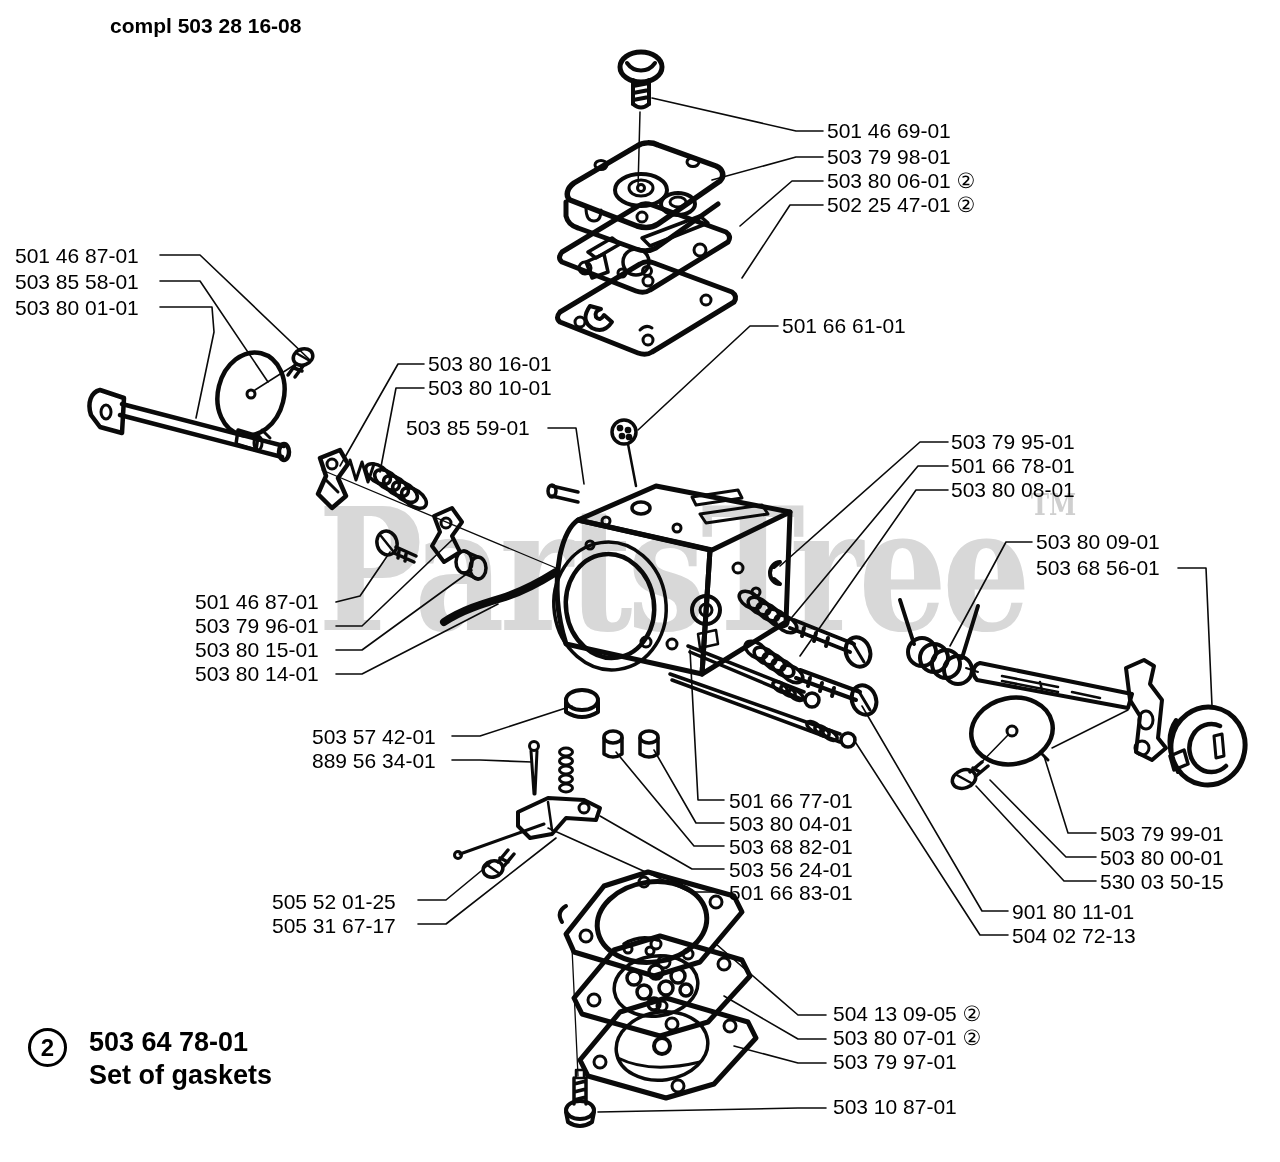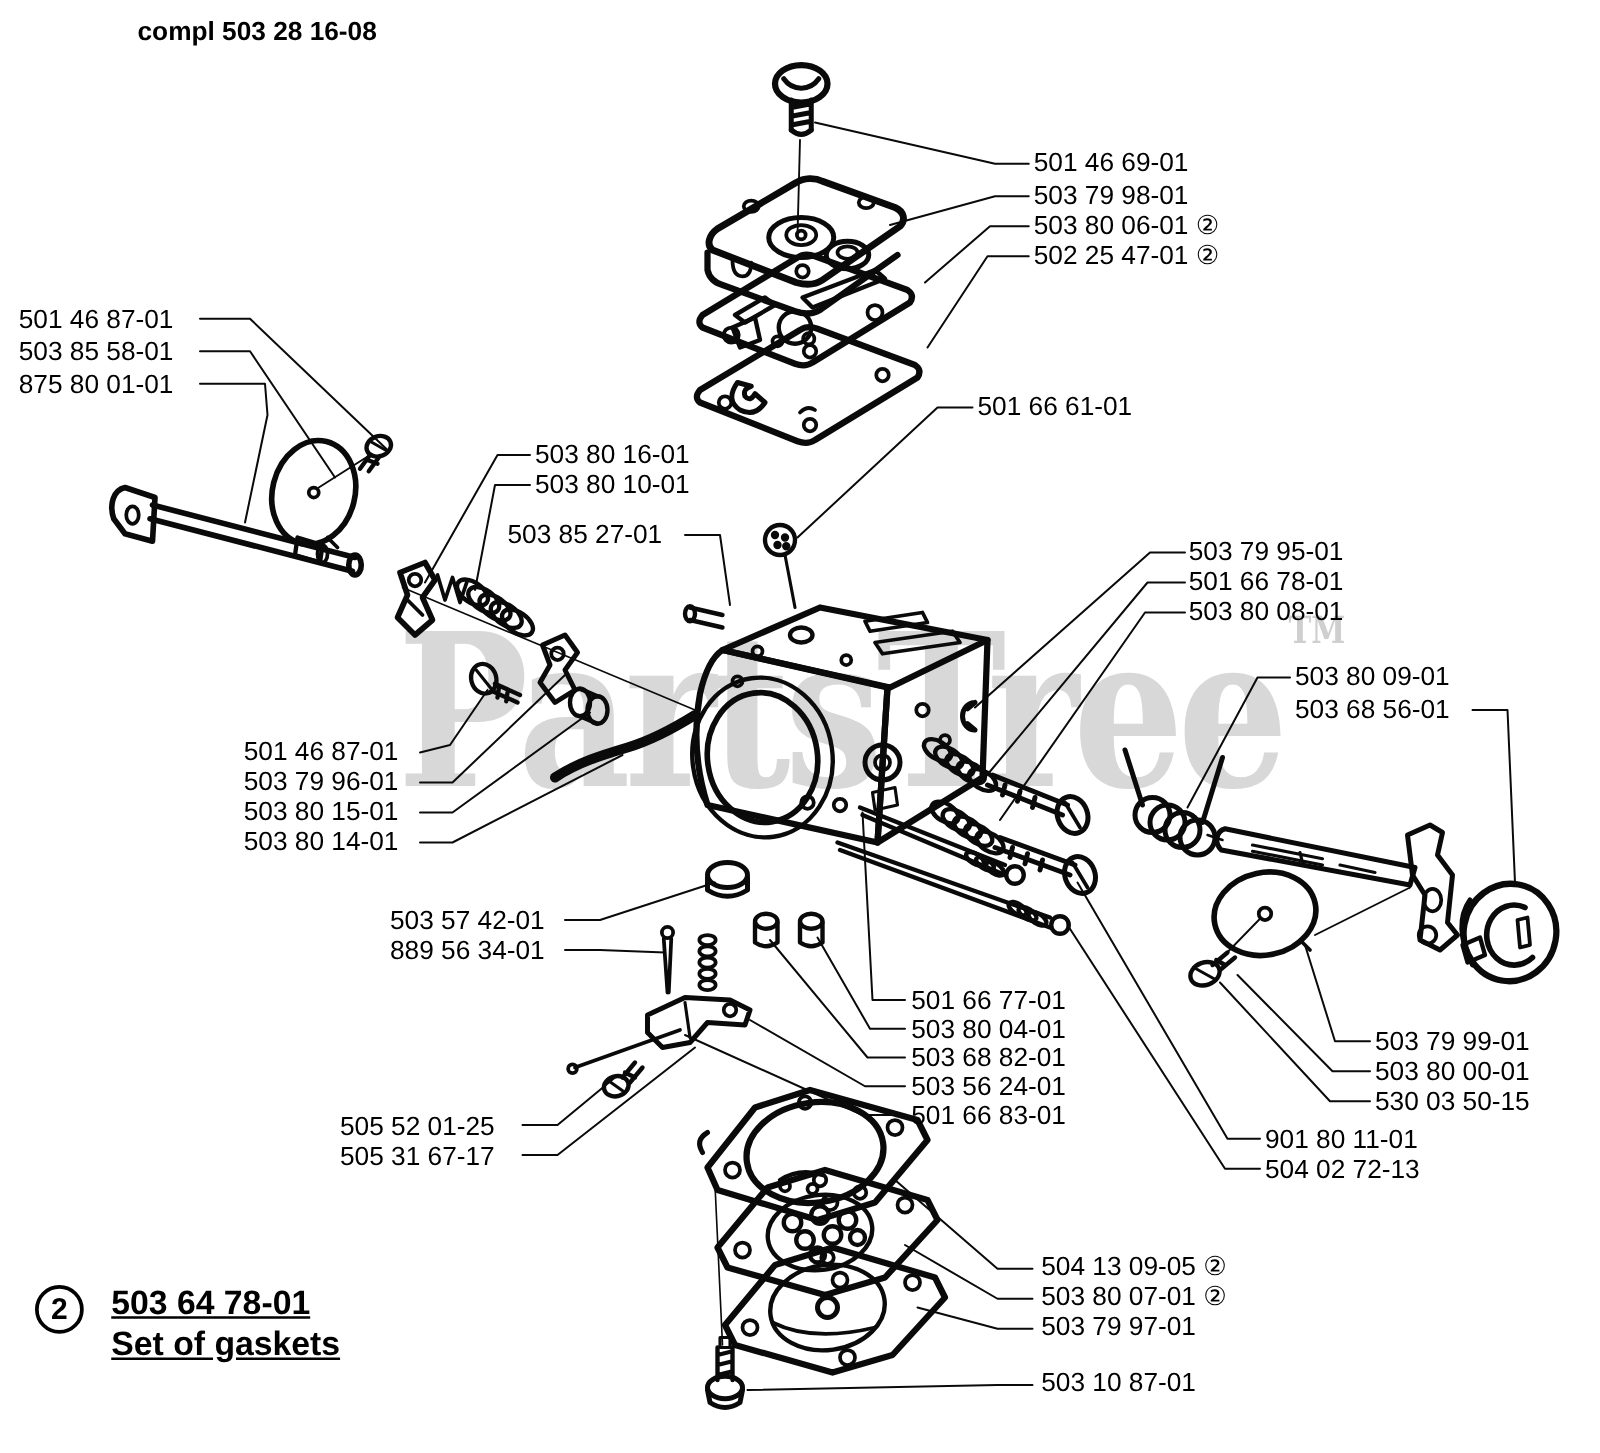--- a/index.html
+++ b/index.html
@@ -10,21 +10,21 @@
   .watermark{position:absolute;left:318px;top:470px;z-index:0;
              font-family:"DejaVu Serif","Liberation Serif",serif;
              font-size:170px;font-weight:bold;letter-spacing:-6px;color:#d8d8d8;
              transform:scaleX(0.82);transform-origin:left top;white-space:nowrap;}
   .watermark sup{font-size:30px;letter-spacing:0;color:#cfcfcf;vertical-align:115px;margin-left:6px;}
   svg.art{position:absolute;left:0;top:0;z-index:1;}
   .lblwrap{position:absolute;left:0;top:0;width:1280px;height:1162px;z-index:2;pointer-events:none;}
   .legend{position:absolute;left:28px;top:1026px;display:flex;align-items:flex-start;z-index:2;}
   .badge{display:flex;align-items:center;justify-content:center;width:33px;height:33px;
          border:3px solid #000;border-radius:50%;font-size:24px;font-weight:bold;margin-top:2px;}
-  .legend-text{margin-left:22px;font-weight:bold;font-size:27px;line-height:33px;text-decoration:underline;}
+  .legend-text{margin-left:22px;font-weight:bold;font-size:27px;line-height:33px;}
 </style>
 </head>
 <body>
 
 <div id="page">
 
   <div class="watermark"><span>PartsTree</span><sup>TM</sup></div>
 
   <svg class="art" width="1280" height="1162" viewBox="0 0 1280 1162" fill="none" stroke="#0a0a0a" stroke-linecap="round" stroke-linejoin="round">
 
@@ -357,24 +357,24 @@
 
   <div class="hdr">compl 503 28 16-08</div>
 
   <div class="lblwrap">
     <div class="lbl" style="left:827px;top:120px">501 46 69-01</div>
     <div class="lbl" style="left:827px;top:146px">503 79 98-01</div>
     <div class="lbl" style="left:827px;top:170px">503 80 06-01 ②</div>
     <div class="lbl" style="left:827px;top:194px">502 25 47-01 ②</div>
     <div class="lbl" style="left:15px;top:245px">501 46 87-01</div>
     <div class="lbl" style="left:15px;top:271px">503 85 58-01</div>
-    <div class="lbl" style="left:15px;top:297px">875 80 01-01</div>
+    <div class="lbl" style="left:15px;top:297px">503 80 01-01</div>
     <div class="lbl" style="left:428px;top:353px">503 80 16-01</div>
     <div class="lbl" style="left:428px;top:377px">503 80 10-01</div>
-    <div class="lbl" style="left:406px;top:417px">503 85 27-01</div>
+    <div class="lbl" style="left:406px;top:417px">503 85 59-01</div>
     <div class="lbl" style="left:782px;top:315px">501 66 61-01</div>
     <div class="lbl" style="left:951px;top:431px">503 79 95-01</div>
     <div class="lbl" style="left:951px;top:455px">501 66 78-01</div>
     <div class="lbl" style="left:951px;top:479px">503 80 08-01</div>
     <div class="lbl" style="left:1036px;top:531px">503 80 09-01</div>
     <div class="lbl" style="left:1036px;top:557px">503 68 56-01</div>
     <div class="lbl" style="left:195px;top:591px">501 46 87-01</div>
     <div class="lbl" style="left:195px;top:615px">503 79 96-01</div>
     <div class="lbl" style="left:195px;top:639px">503 80 15-01</div>
     <div class="lbl" style="left:195px;top:663px">503 80 14-01</div>

